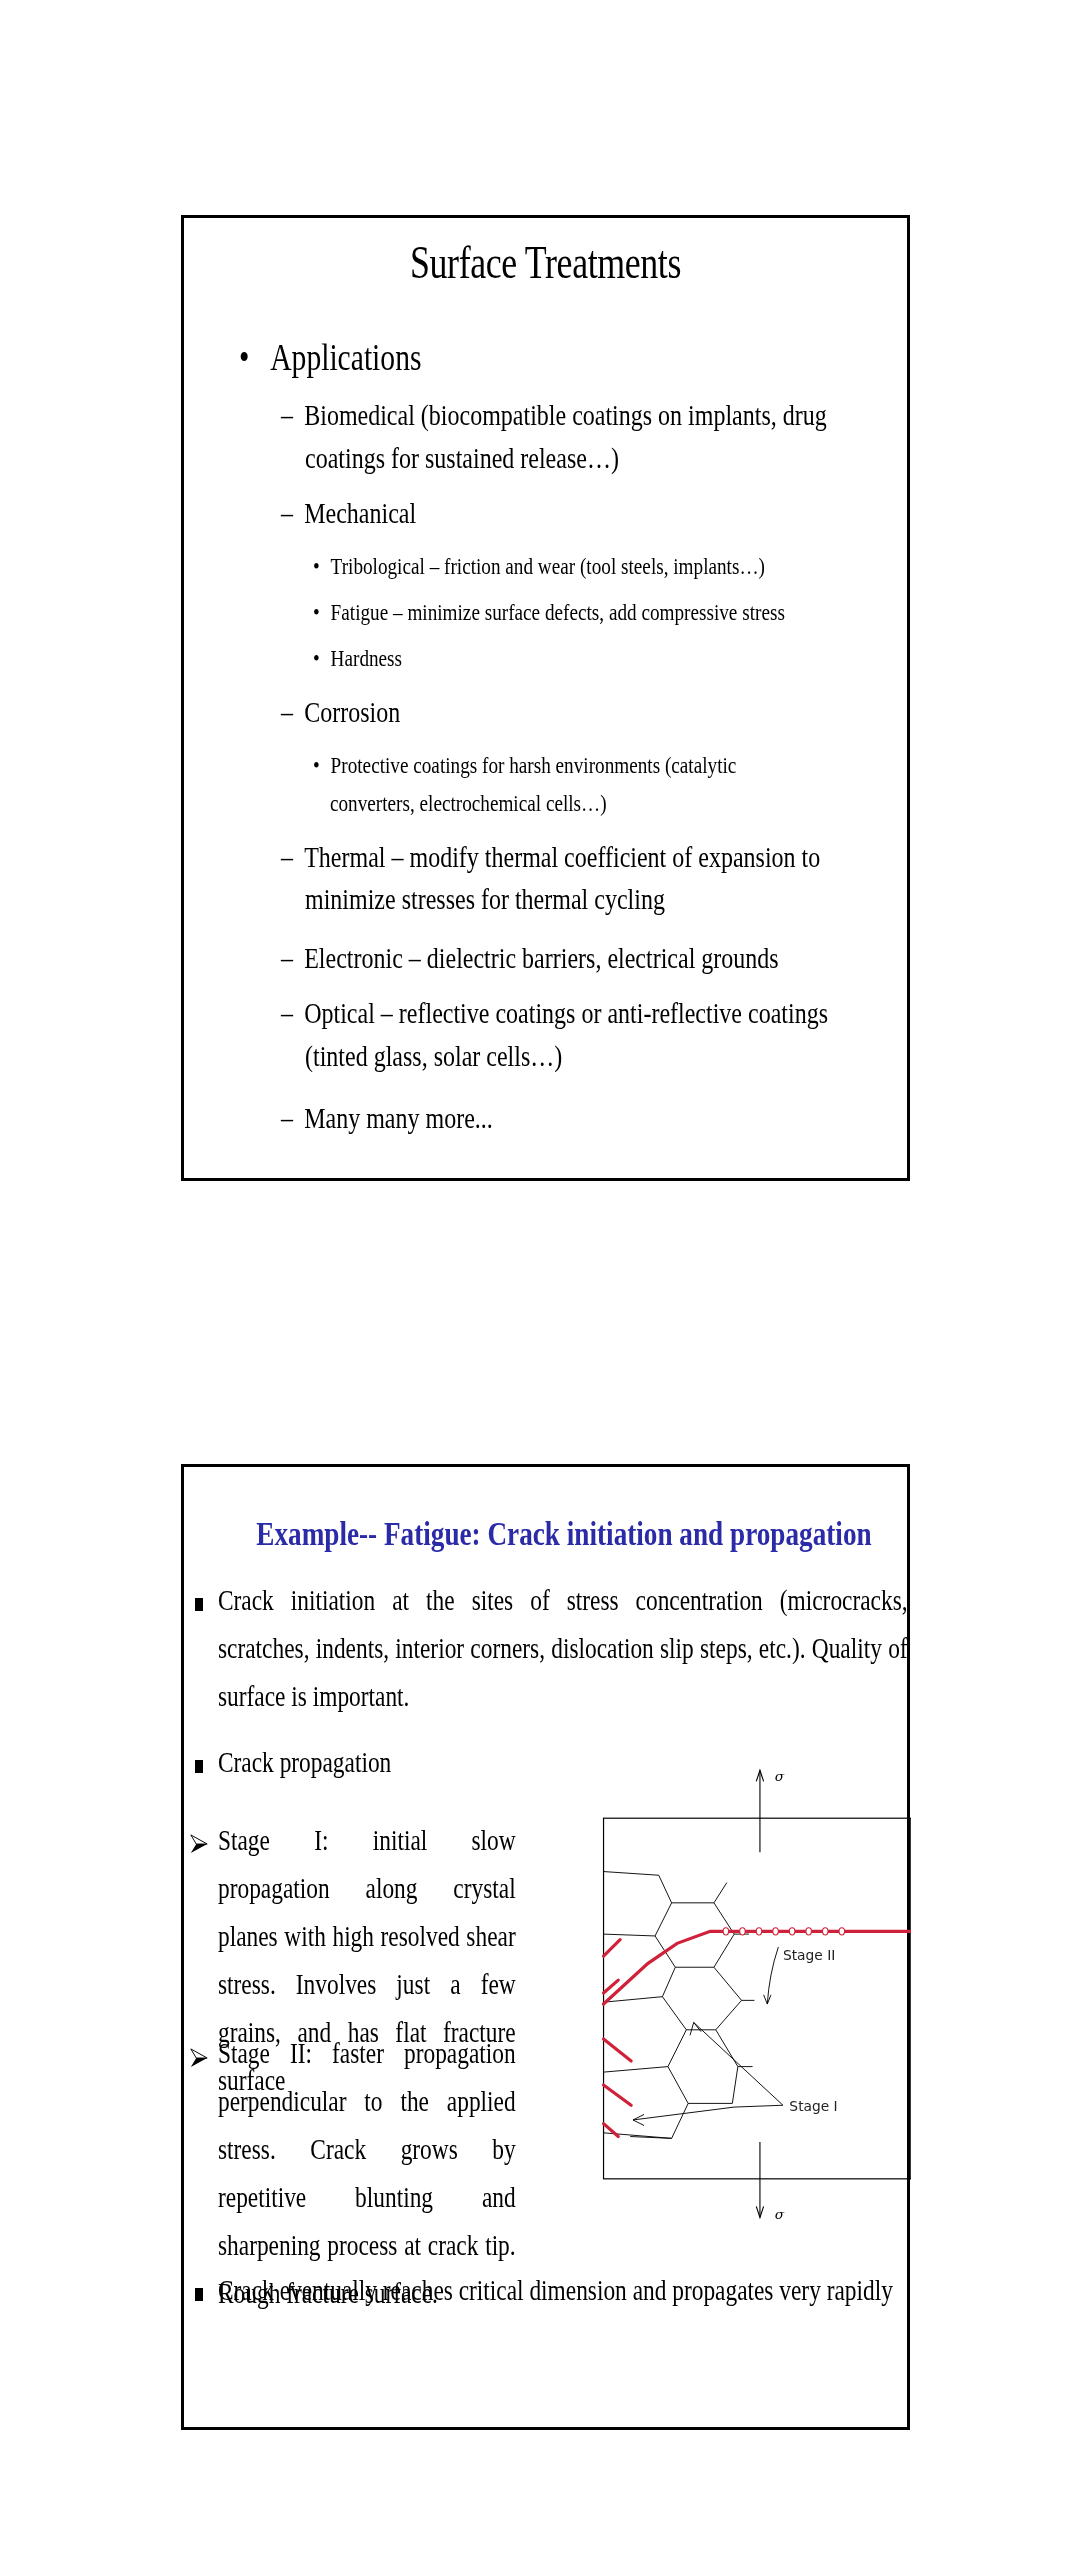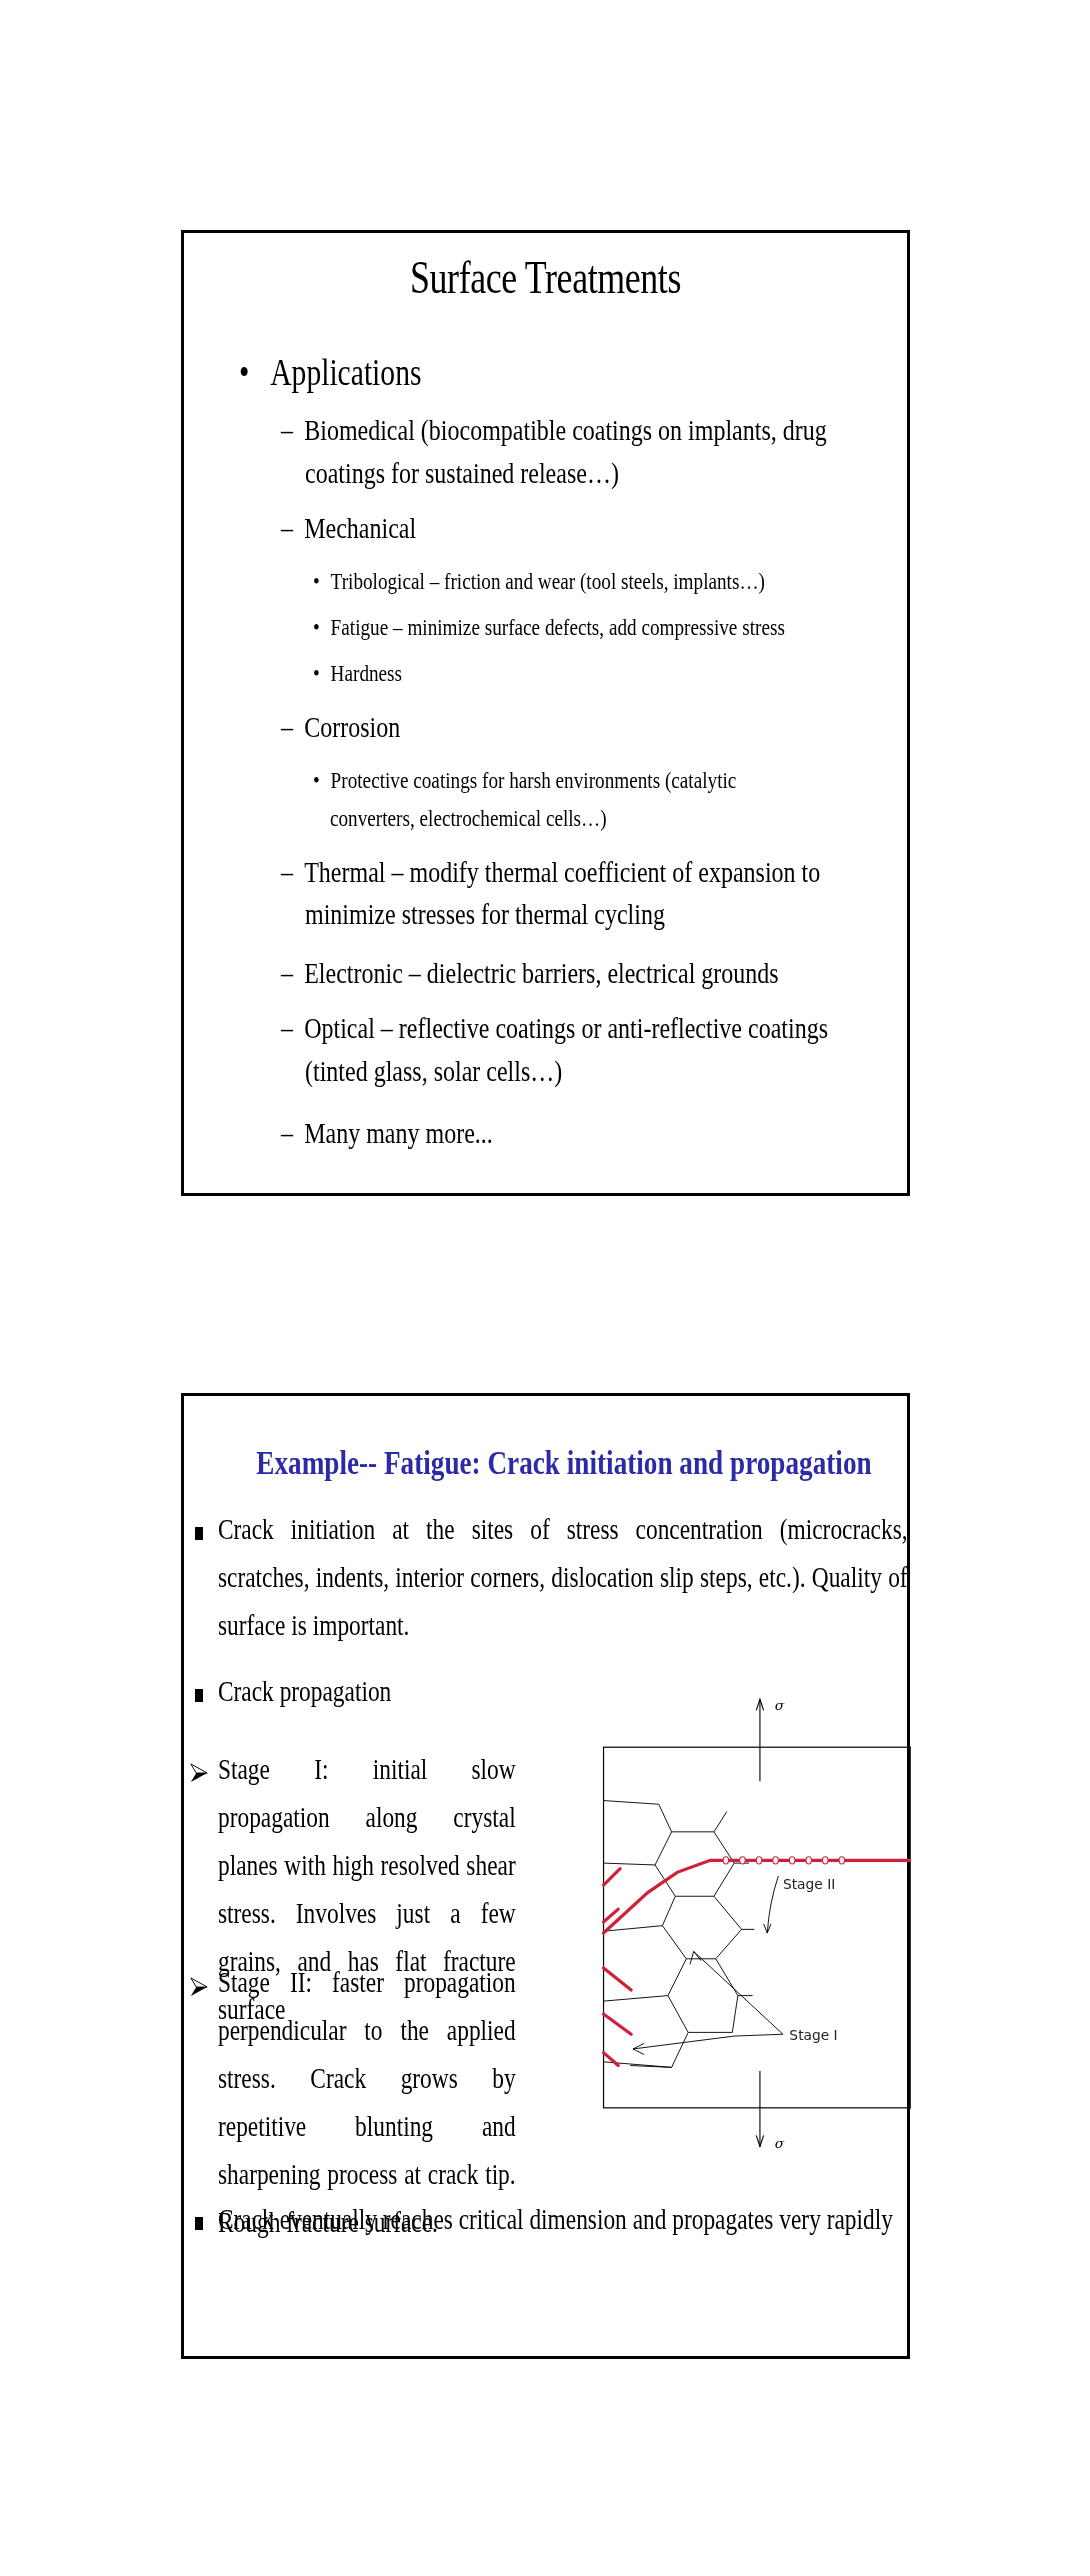--- a/index.html
+++ b/index.html
@@ -17,22 +17,22 @@
     }
     .slide {
       position: absolute;
       left: 181px;
       width: 723px;
       height: 960px;
       border: 3.7px solid #000;
       background: #fff;
       box-sizing: content-box;
     }
-    #slide1 { top: 230px; }
-    #slide2 { top: 1393px; }
+    #slide1 { top: 215px; }
+    #slide2 { top: 1464px; }
 
     
     .s1-title {
       position: absolute;
       top: 18.4px;
       left: 0;
       width: 100%;
       text-align: center;
       font-size: 46px;
       transform: scaleX(0.78);

